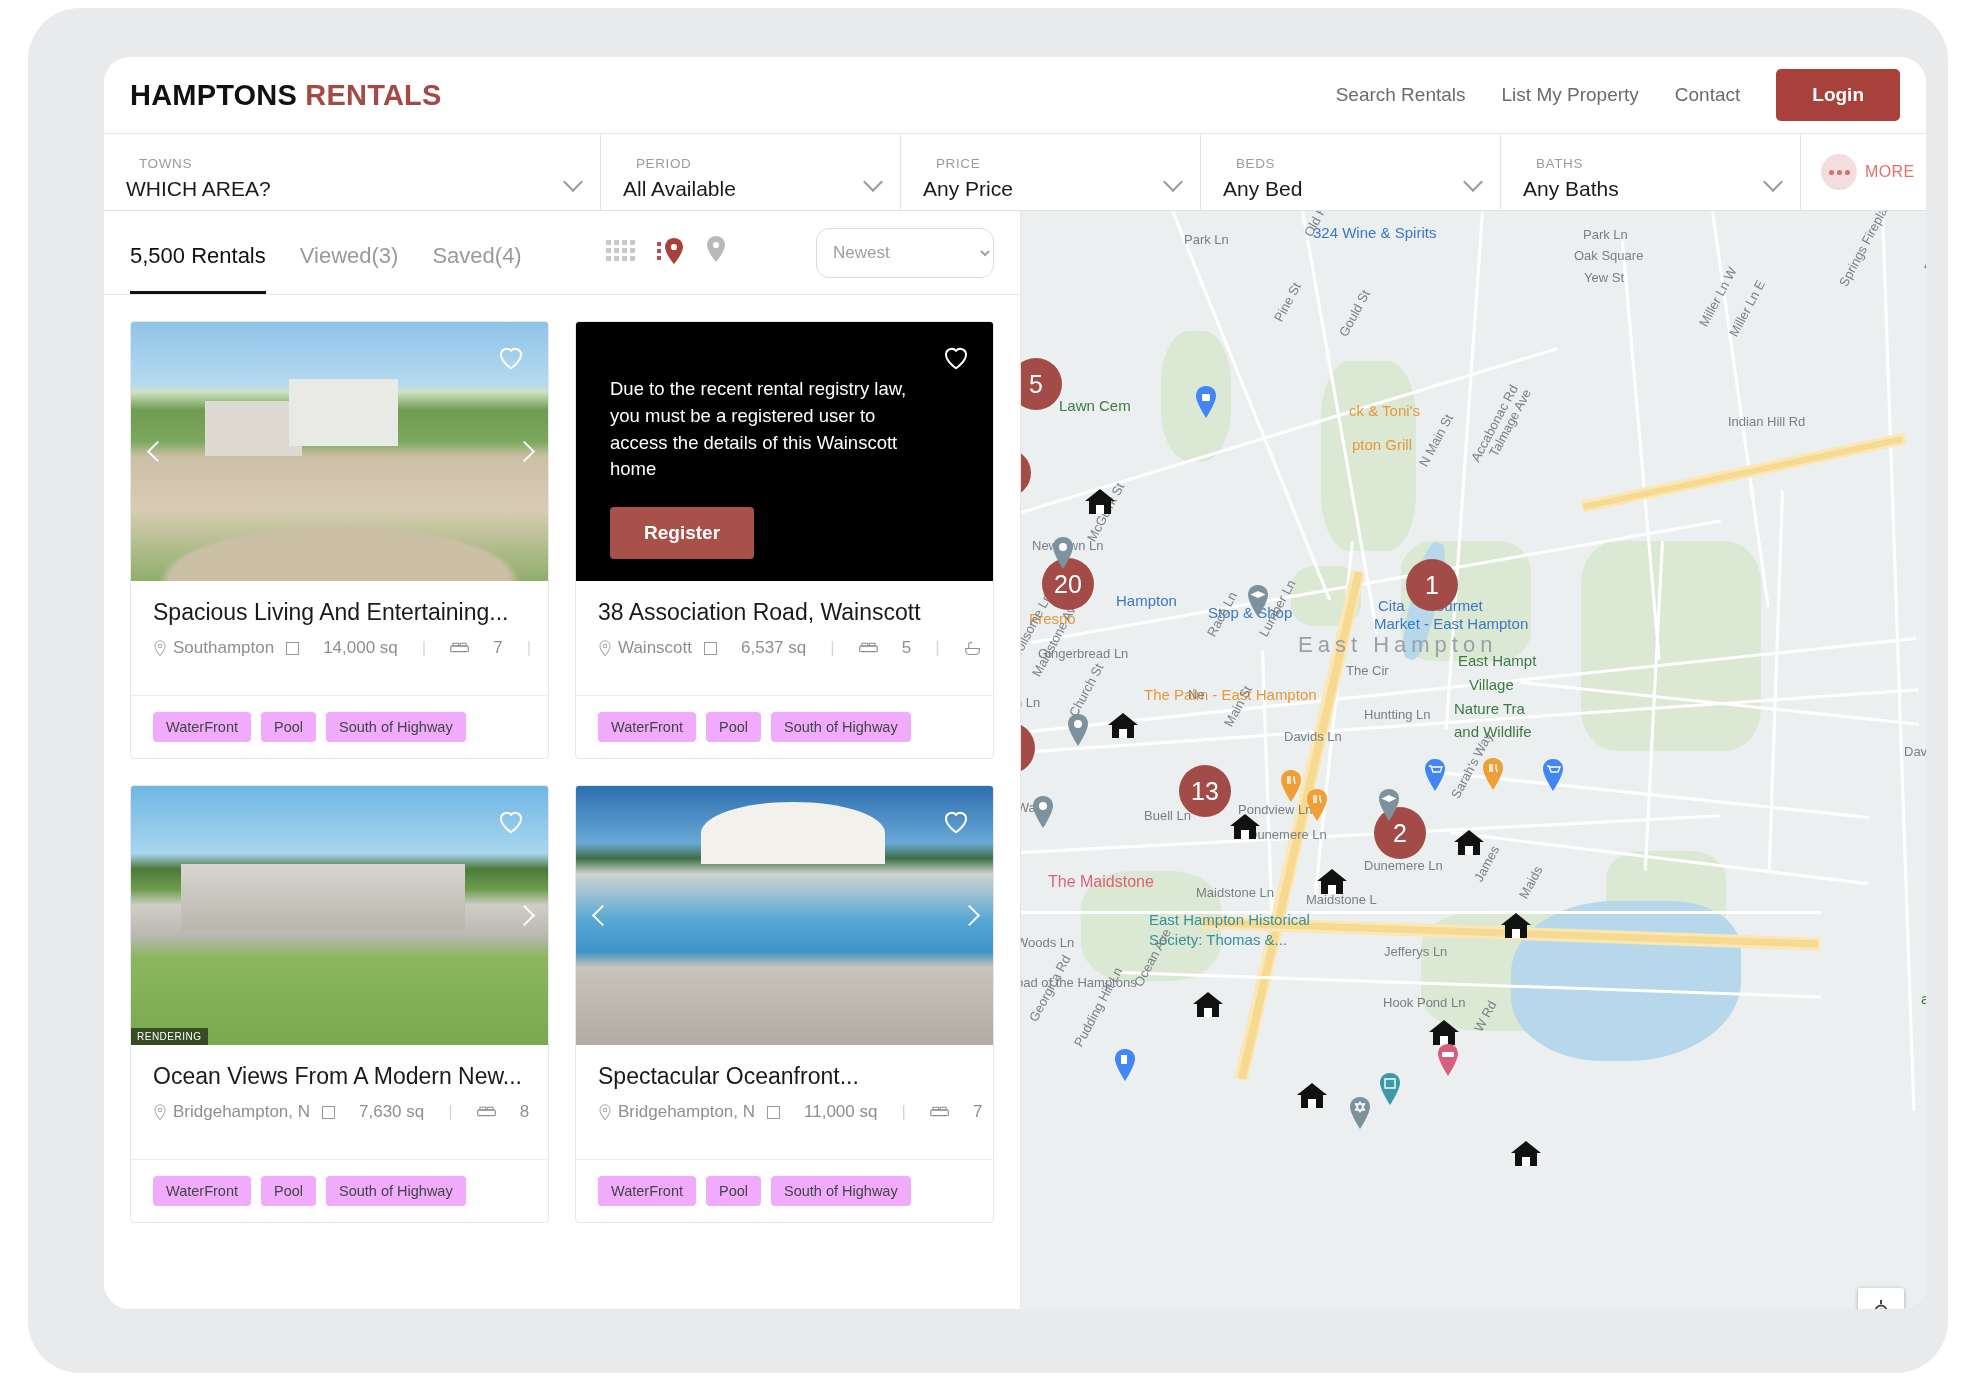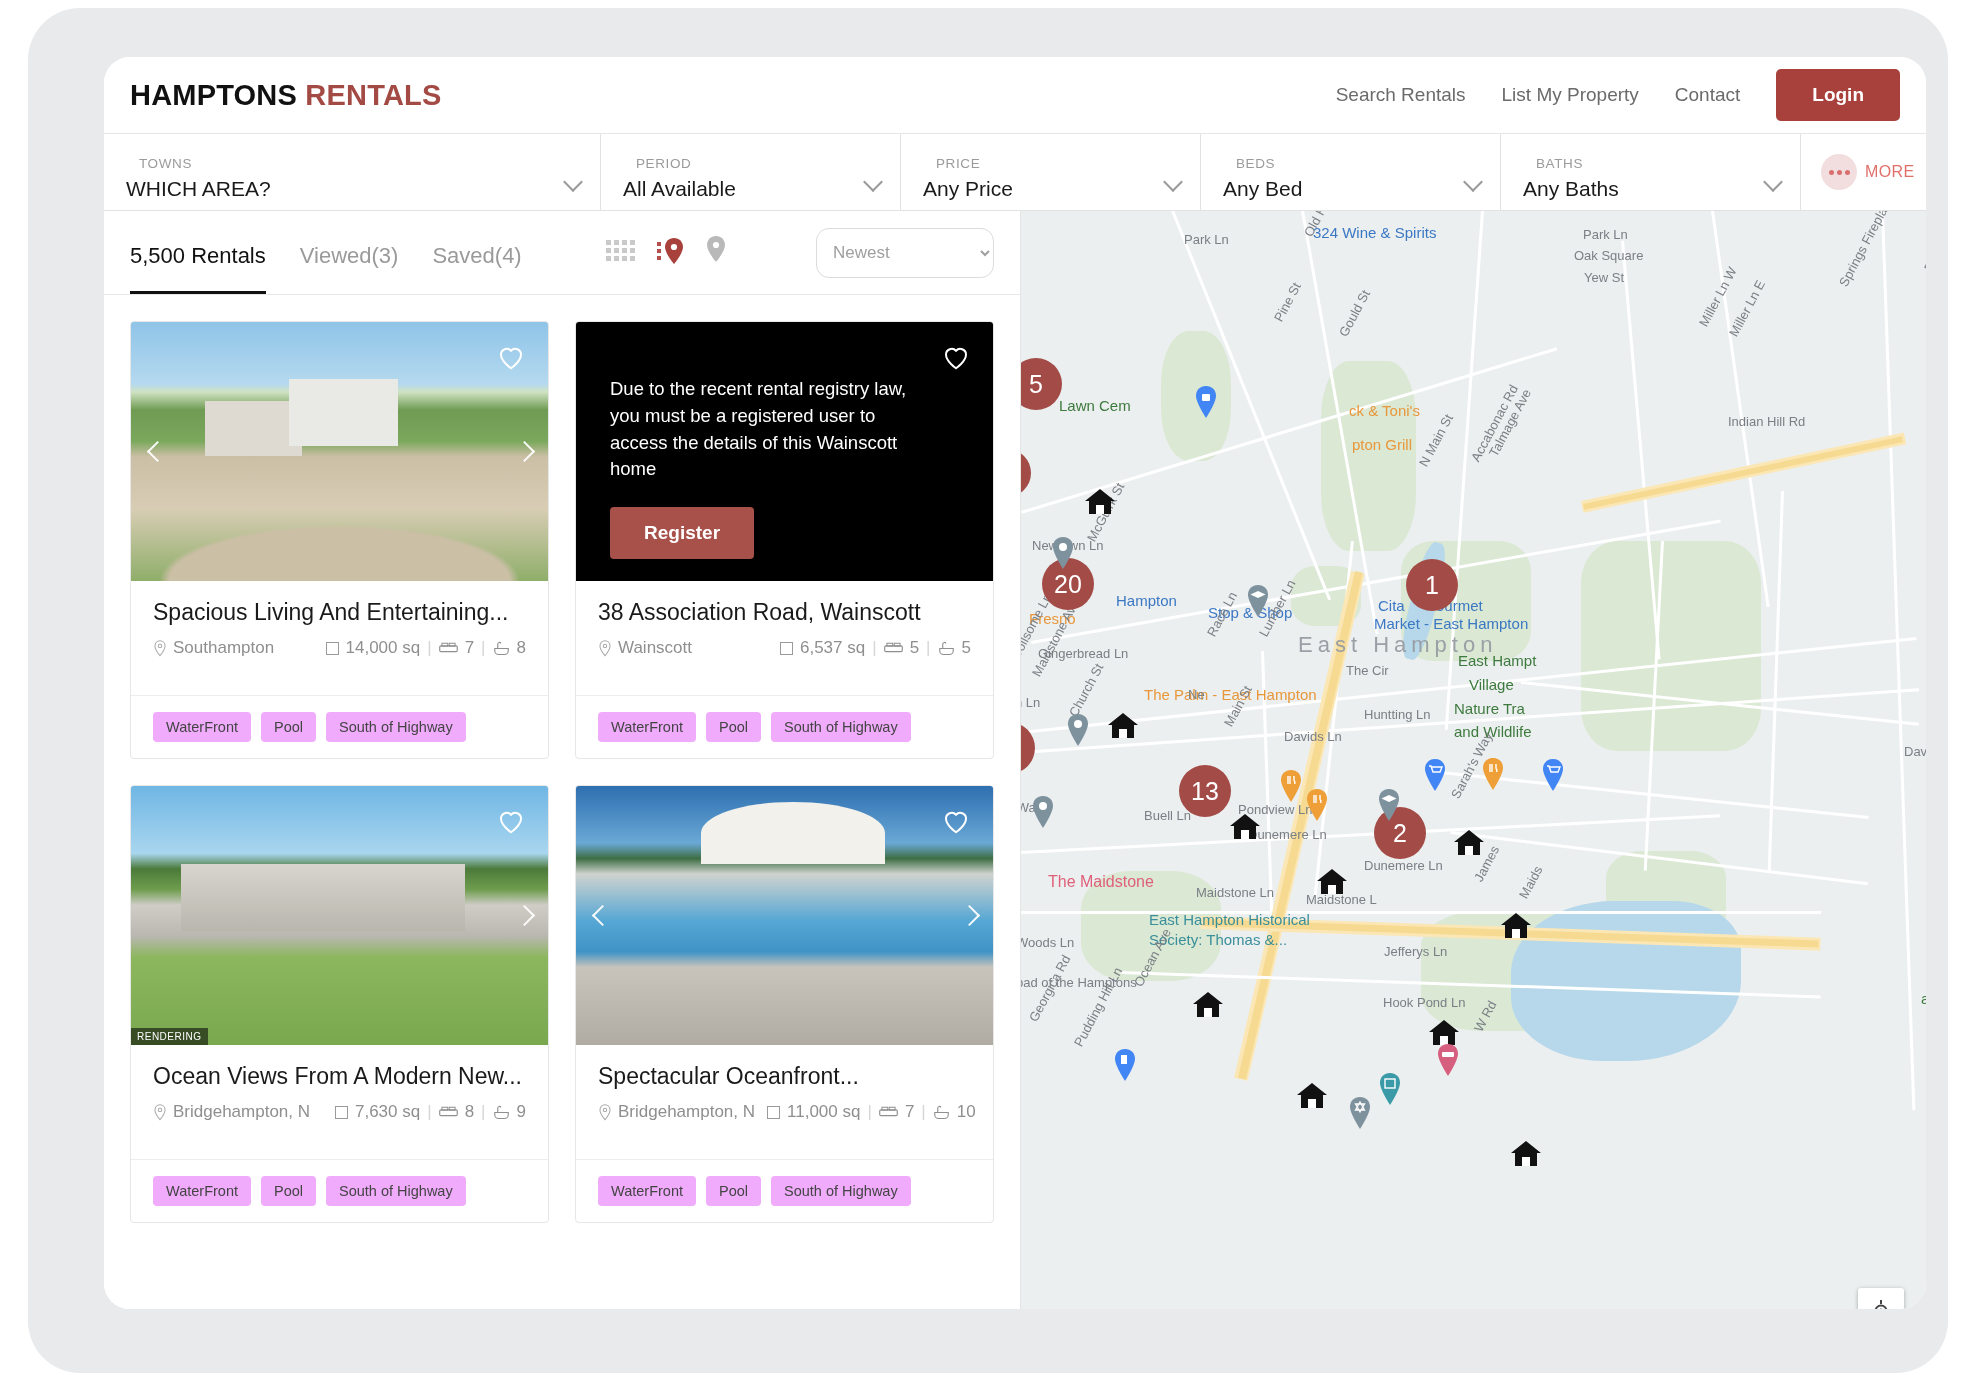--- a/index.html
+++ b/index.html
@@ -249,21 +249,21 @@
     font-size: 23px; color: #1a1a1a;
     white-space: nowrap; overflow: hidden; text-overflow: ellipsis;
     margin-bottom: 12px;
   }
   .card-meta {
     display: flex; align-items: center;
     color: #8f8f8f; font-size: 17px;
     gap: 6px;
   }
   .card-meta .town { display: flex; align-items: center; gap: 6px; white-space: nowrap; }
-  .card-meta .spec { display: flex; align-items: center; gap: 7px; margin-left: auto; white-space: nowrap; padding-left: 6px;}
+  .card-meta .spec { display: flex; align-items: center; gap: 24px; margin-left: auto; white-space: nowrap; padding-left: 6px;}
   .card-meta .divider { color: #d6d6d6; }
   .sq-icon { width: 13px; height: 13px; border: 1.6px solid #9a9a9a; display: inline-block; }
   .card-tags {
     border-top: 1px solid #ededed;
     padding: 16px 22px;
     display: flex; gap: 10px; flex-wrap: wrap;
   }
   .tag {
     background: #f0abfc; color: #444;
     font-size: 14.5px;

